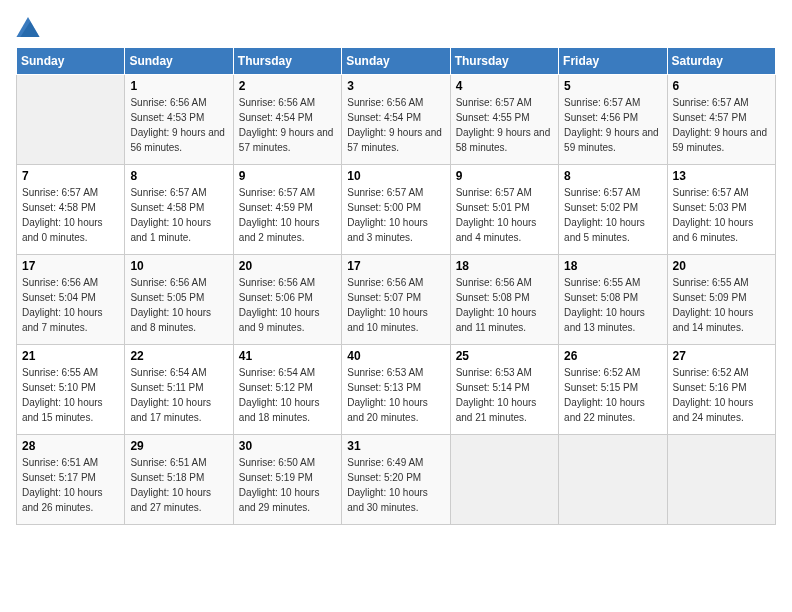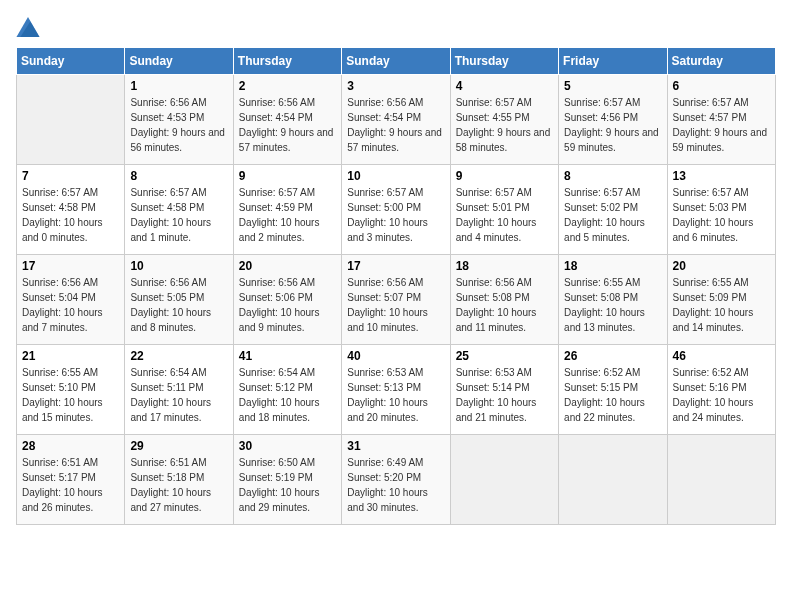--- a/index.html
+++ b/index.html
@@ -228,21 +228,21 @@
         </td>
         <td>
           <span class="day-number">25</span>
           <div class="day-info">Sunrise: 6:53 AM<br>Sunset: 5:14 PM<br>Daylight: 10 hours and 21 minutes.</div>
         </td>
         <td>
           <span class="day-number">26</span>
           <div class="day-info">Sunrise: 6:52 AM<br>Sunset: 5:15 PM<br>Daylight: 10 hours and 22 minutes.</div>
         </td>
         <td>
-          <span class="day-number">46</span>
+          <span class="day-number">27</span>
           <div class="day-info">Sunrise: 6:52 AM<br>Sunset: 5:16 PM<br>Daylight: 10 hours and 24 minutes.</div>
         </td>
       </tr>
       <tr>
         <td>
           <span class="day-number">28</span>
           <div class="day-info">Sunrise: 6:51 AM<br>Sunset: 5:17 PM<br>Daylight: 10 hours and 26 minutes.</div>
         </td>
         <td>
           <span class="day-number">29</span>

